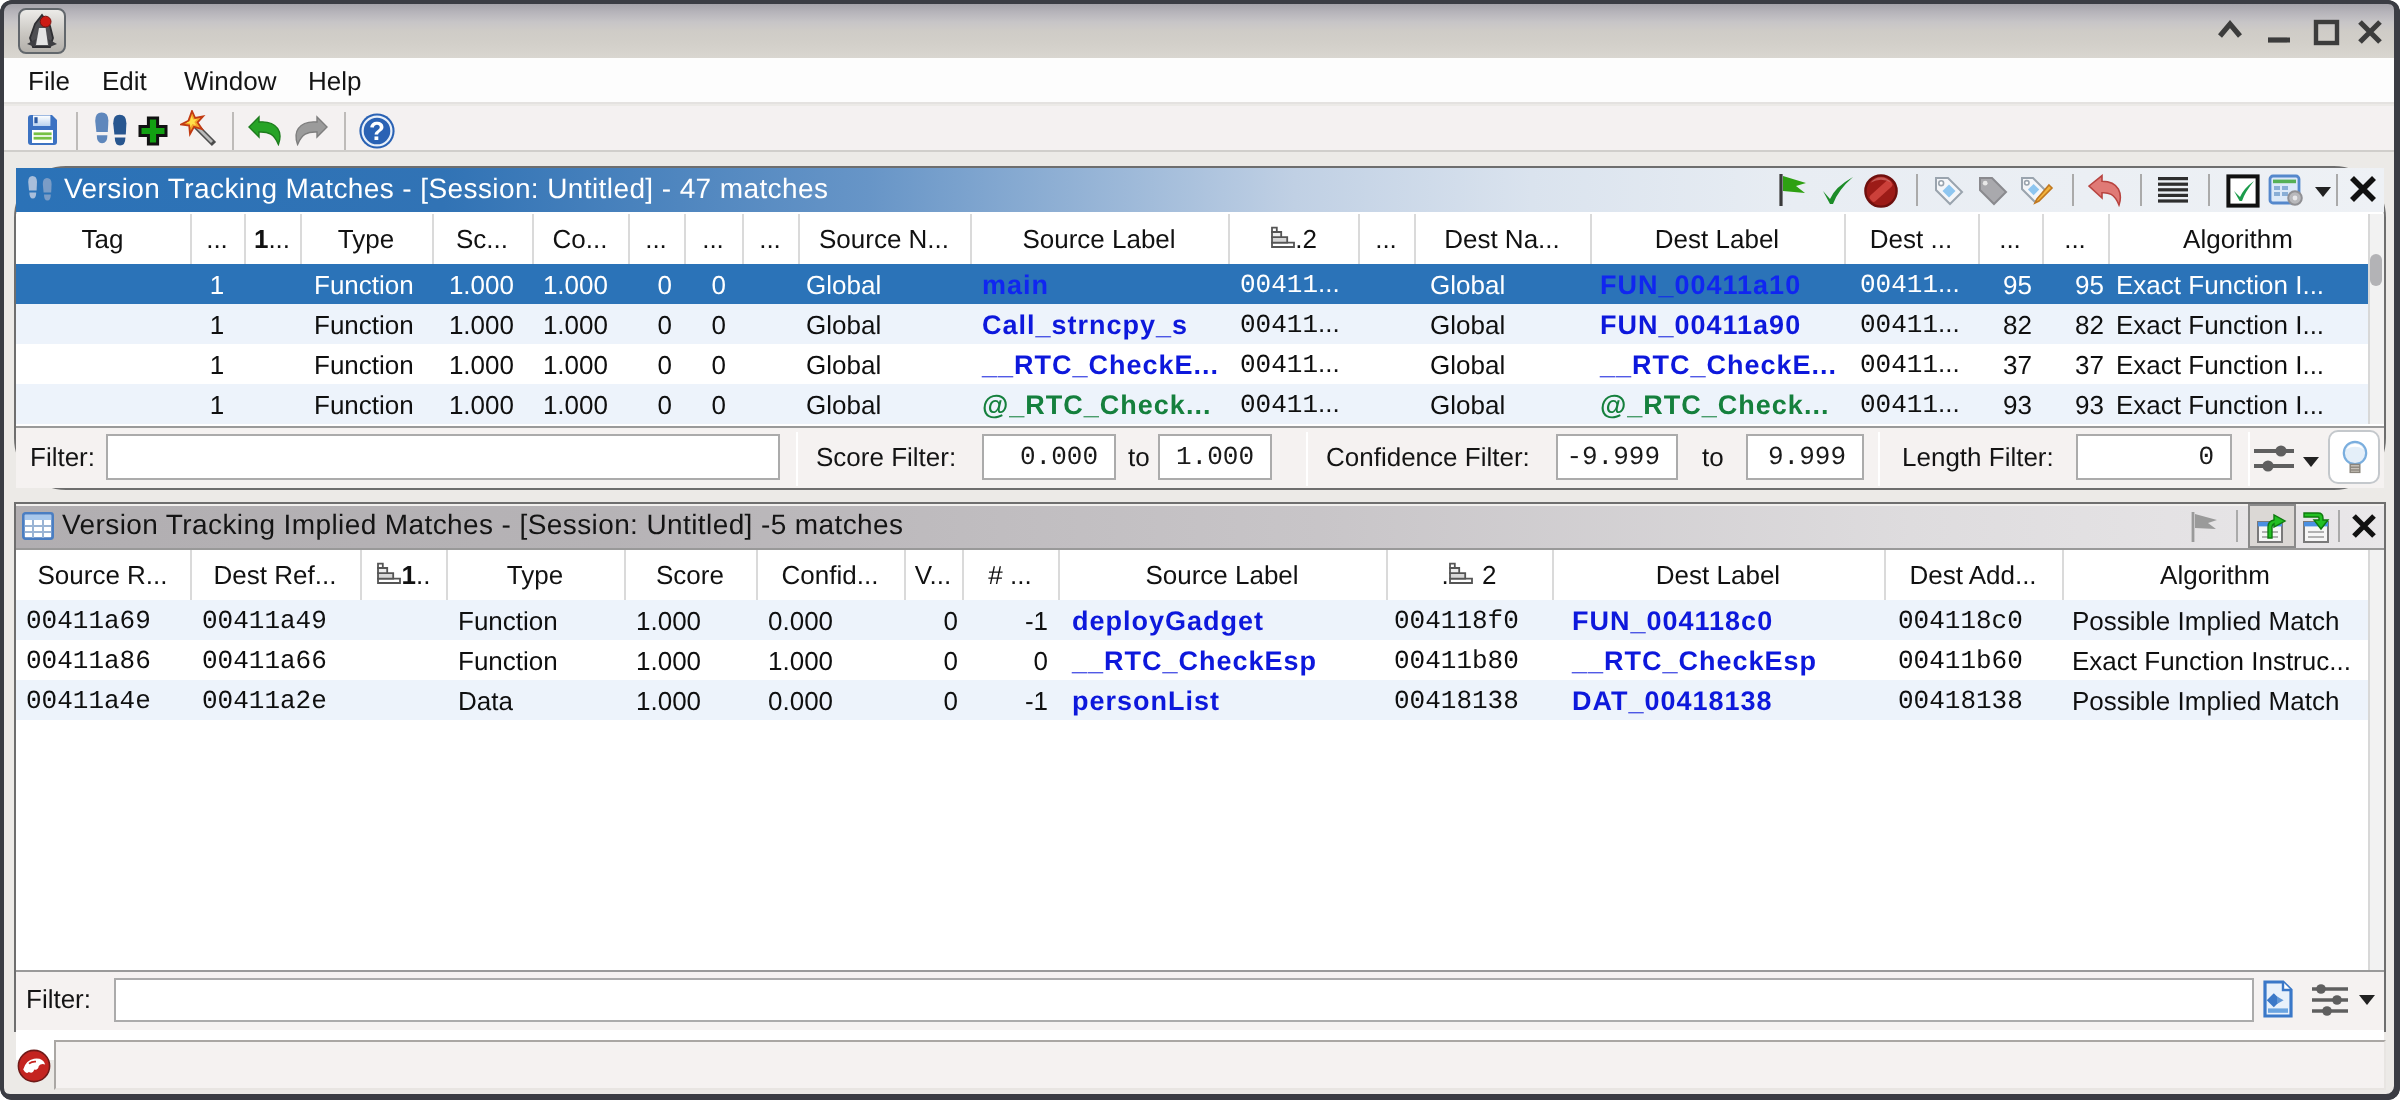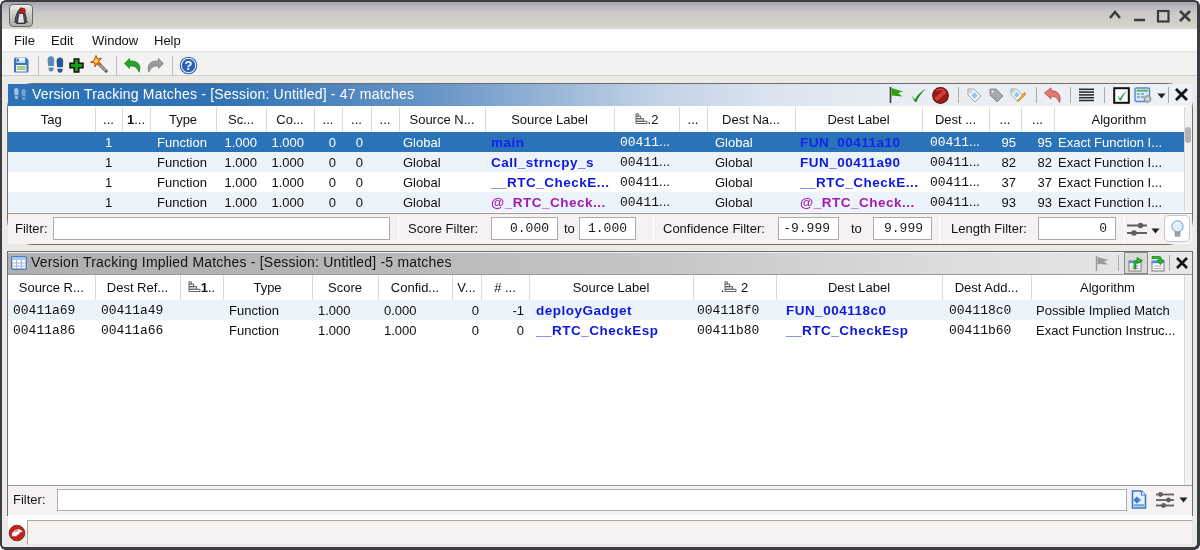--- a/index.html
+++ b/index.html
@@ -42,21 +42,21 @@
 table.grid th { font-weight:normal; font-size:13px; color:#111; text-align:center;
   border-right:1px solid #dadada; background:#fff; height:25px; padding:0;
   overflow:hidden; white-space:nowrap; }
 table.grid td { font-size:13px; color:#0f0f0f; height:20px; padding:0 4px;
   overflow:hidden; white-space:nowrap; }
 tr.sel td { background:#2b73b8; color:#fff; }
 tr.alt td { background:#edf3fb; }
 td.mono, .mono { font-family:"Liberation Mono", monospace; }
 table.grid td.lbl { font-weight:bold; color:#0d18dc; font-size:13.5px; letter-spacing:0.5px; }
 table.grid tr.sel td.lbl { color:#1026f0; }
-table.grid td.lbl.dark { color:#a21caf;margin-top:48px; }
+table.grid td.lbl.dark { color:#15803d;margin-top:48px; }
 td.r { text-align:right; }
 td.c { text-align:center; }
 
 .fbar { position:absolute; background:#f5f2f1; border-top:1px solid #9a9a9a; }
 .finput { position:absolute; background:#fff; border:1px solid #ababab; }
 .flabel { position:absolute; font-size:13px; color:#141414; }
 .fnum { font-family:"Liberation Mono", monospace; font-size:13px; text-align:right; }
 .fsep { position:absolute; width:1px; background:#b8b5b3; border-right:1px solid #fff; }
 
 .sbtrack { position:absolute; background:#f2f2f2; border-left:1px solid #d8d8d8; }
@@ -527,20 +527,35 @@
               <td style="padding-left:6px">1.000</td>
               <td style="padding-left:6px">1.000</td>
           <td class="r" style="padding-right:2px">0</td>
               <td class="r" style="padding-right:5px">0</td>
           <td class="lbl" style="padding-left:7px">__RTC_CheckEsp</td>
               <td class="mono" style="padding-left:4px">00411b80</td>
           <td class="lbl" style="padding-left:10px">__RTC_CheckEsp</td>
               <td class="mono" style="padding-left:7px">00411b60</td>
           <td style="padding-left:5px">Exact Function Instruc...</td>
         </tr>
+        <tr class="alt">
+          <td class="mono" style="padding-left:5px">00411a4e</td>
+              <td class="mono" style="padding-left:6px">00411a2e</td>
+              <td></td>
+          <td style="padding-left:6px">Data</td>
+              <td style="padding-left:6px">1.000</td>
+              <td style="padding-left:6px">0.000</td>
+          <td class="r" style="padding-right:2px">0</td>
+              <td class="r" style="padding-right:5px">-1</td>
+          <td class="lbl" style="padding-left:7px">personList</td>
+              <td class="mono" style="padding-left:4px">00418138</td>
+          <td class="lbl" style="padding-left:10px">DAT_00418138</td>
+              <td class="mono" style="padding-left:7px">00418138</td>
+          <td style="padding-left:5px">Possible Implied Match</td>
+        </tr>
       </tbody>
         </table>
       <div class="sbtrack" style="left:1176px; top:0; width:8px; height:210px;"></div>
     </div>
 
     <div class="fbar" style="left:0; top:233px; width:1184px; height:30px;"></div>
     <div class="flabel" style="left:5px; top:240px;">Filter:</div>
     <div class="finput" style="left:49px; top:237px; width:1070px; height:22px;"></div>
 
     <svg class="abs" style="left:1123px; top:238px;" width="16" height="19" viewBox="0 0 16 19">

